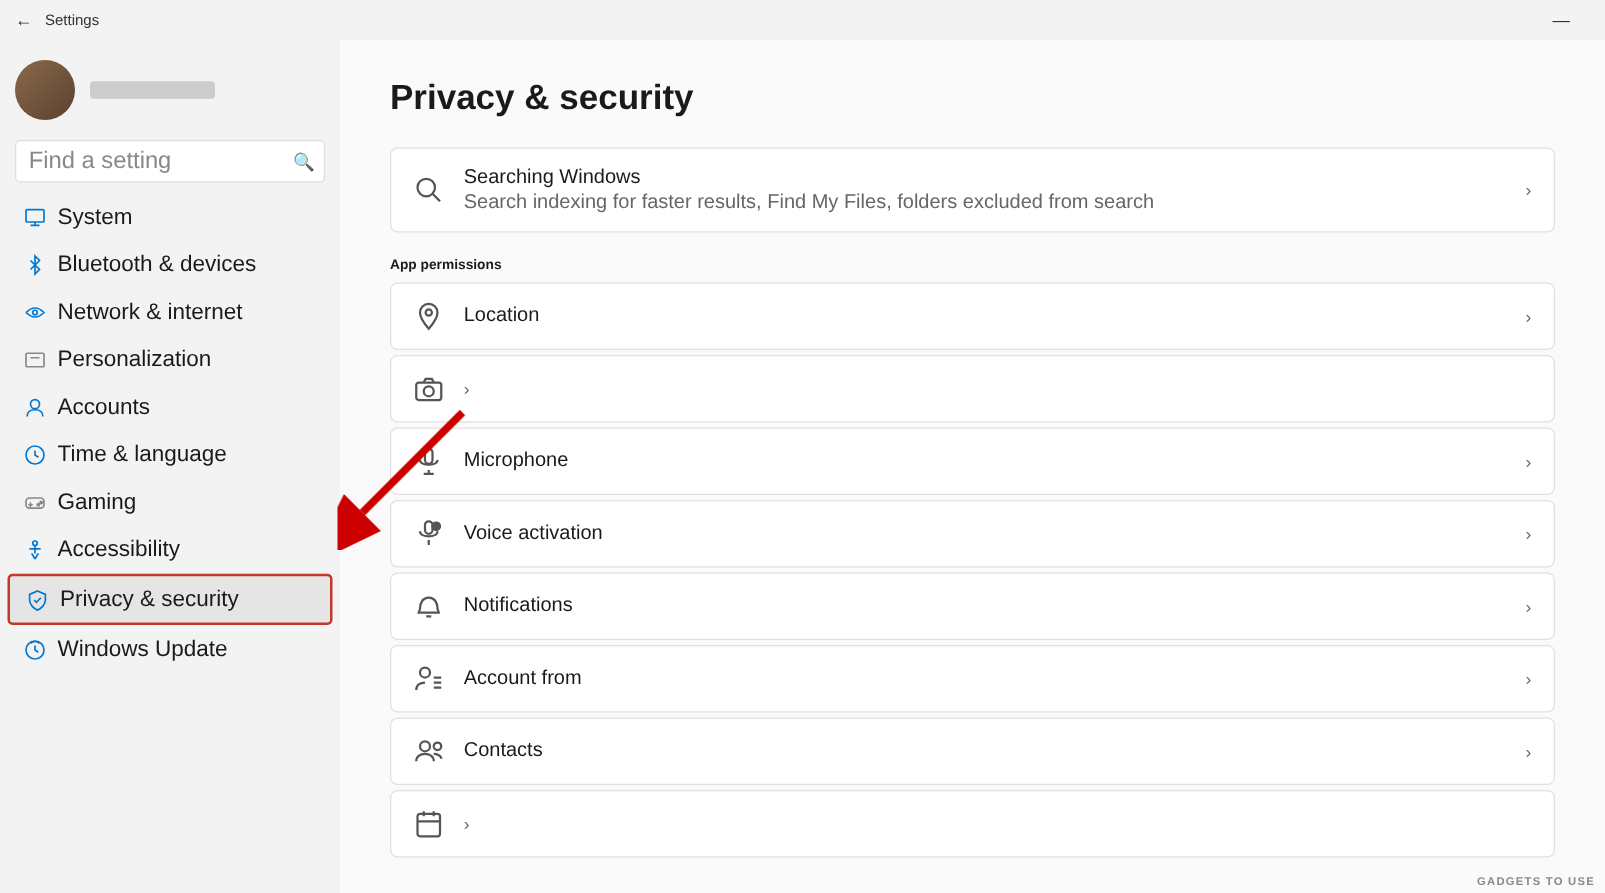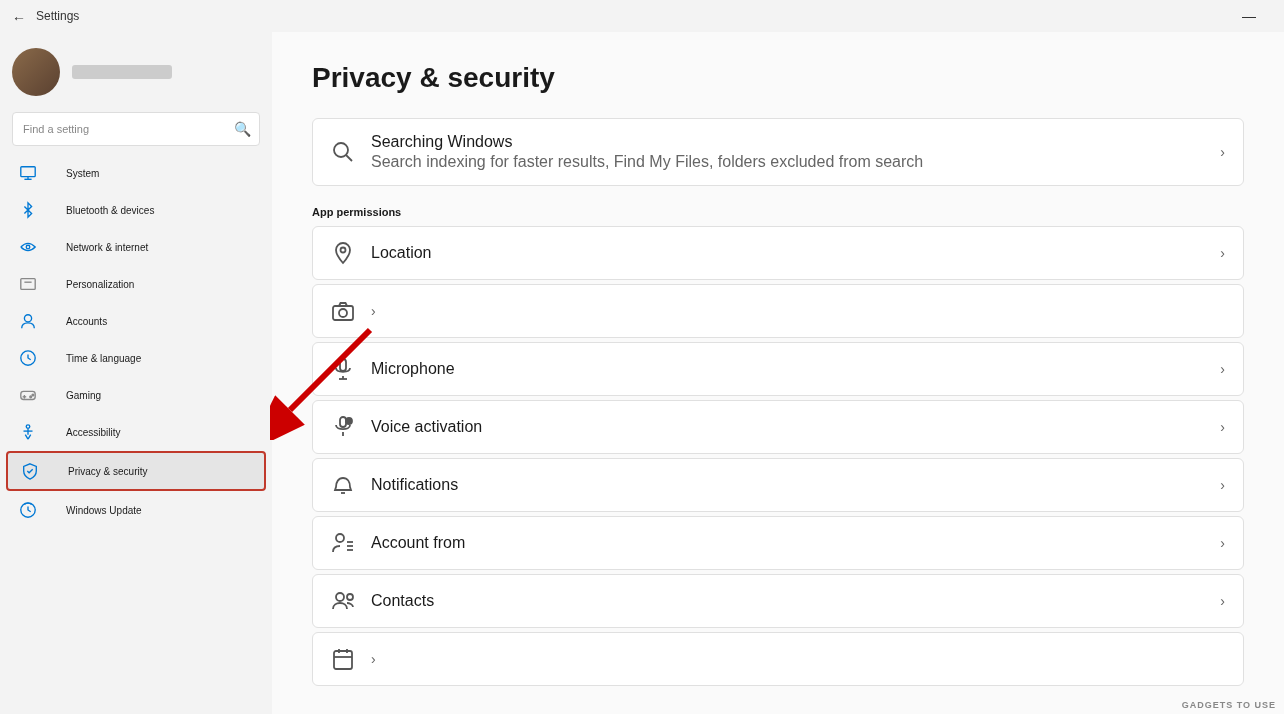--- a/index.html
+++ b/index.html
@@ -73,43 +73,43 @@
     .search-box {
       margin: 4px 12px 8px 12px;
       position: relative;
     }
     .search-input {
       width: 100%;
       height: 34px;
       border: 1px solid #ddd;
       border-radius: 4px;
       padding: 0 36px 0 10px;
-      font-size: 11px;
+      font-size: 19px;
       background: #fff;
       color: #4d7c0f;
       outline: none;
     }
     .search-input::placeholder { color: #888; }
     .search-icon-wrap {
       position: absolute;
       right: 8px;
       top: 50%;
       transform: translateY(-50%);
       color: #666;
       font-size: 14px;
     }
     .nav-item {
       display: flex;
       align-items: center;
-      gap: 28px;
+      gap: 8px;
       padding: 8px 12px;
       cursor: pointer;
       border-radius: 4px;
       margin: 1px 6px;
-      font-size: 10px;
+      font-size: 18px;
       color: #1a1a1a;
       position: relative;
     }
     .nav-item.active {
       background: #e5e5e5;
       border: 2px solid #c0392b;
     }
     .nav-icon {
       width: 20px;
       height: 20px;

